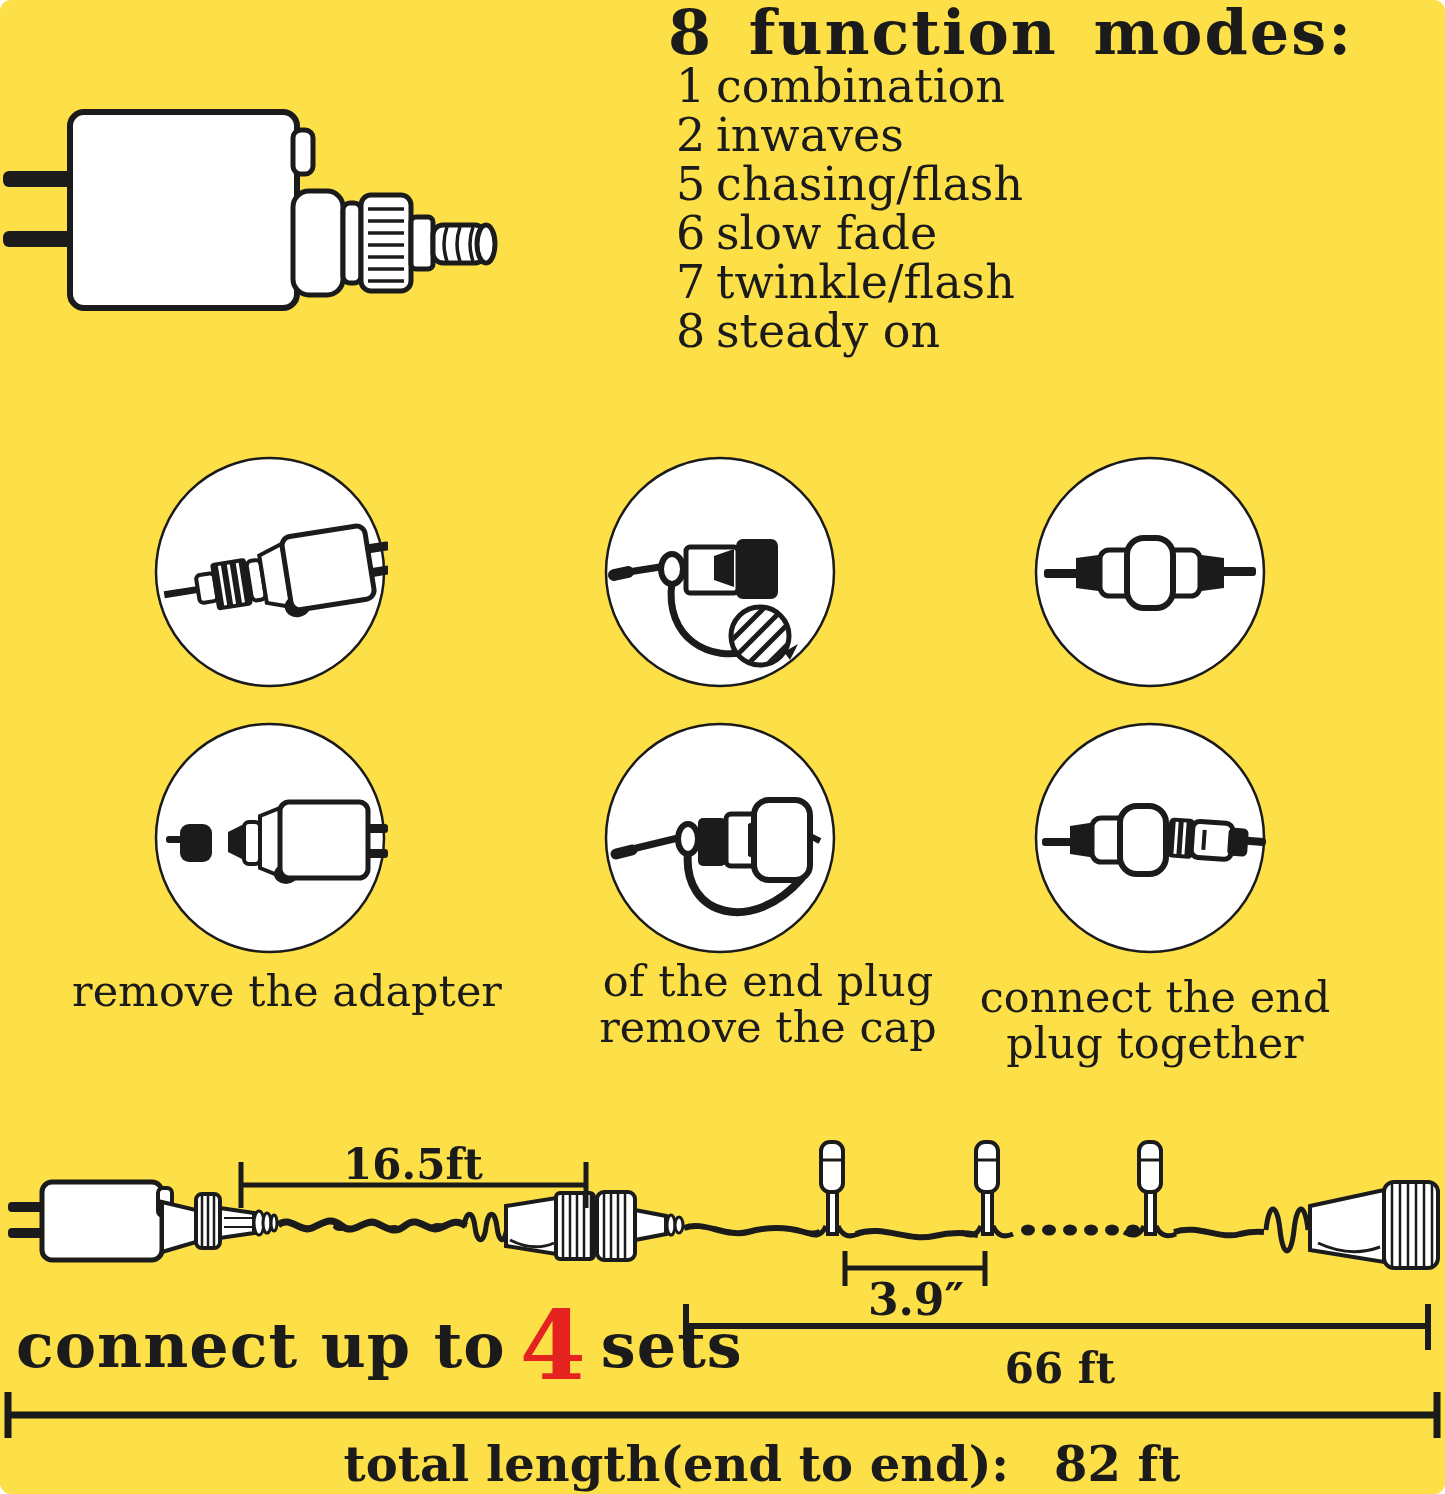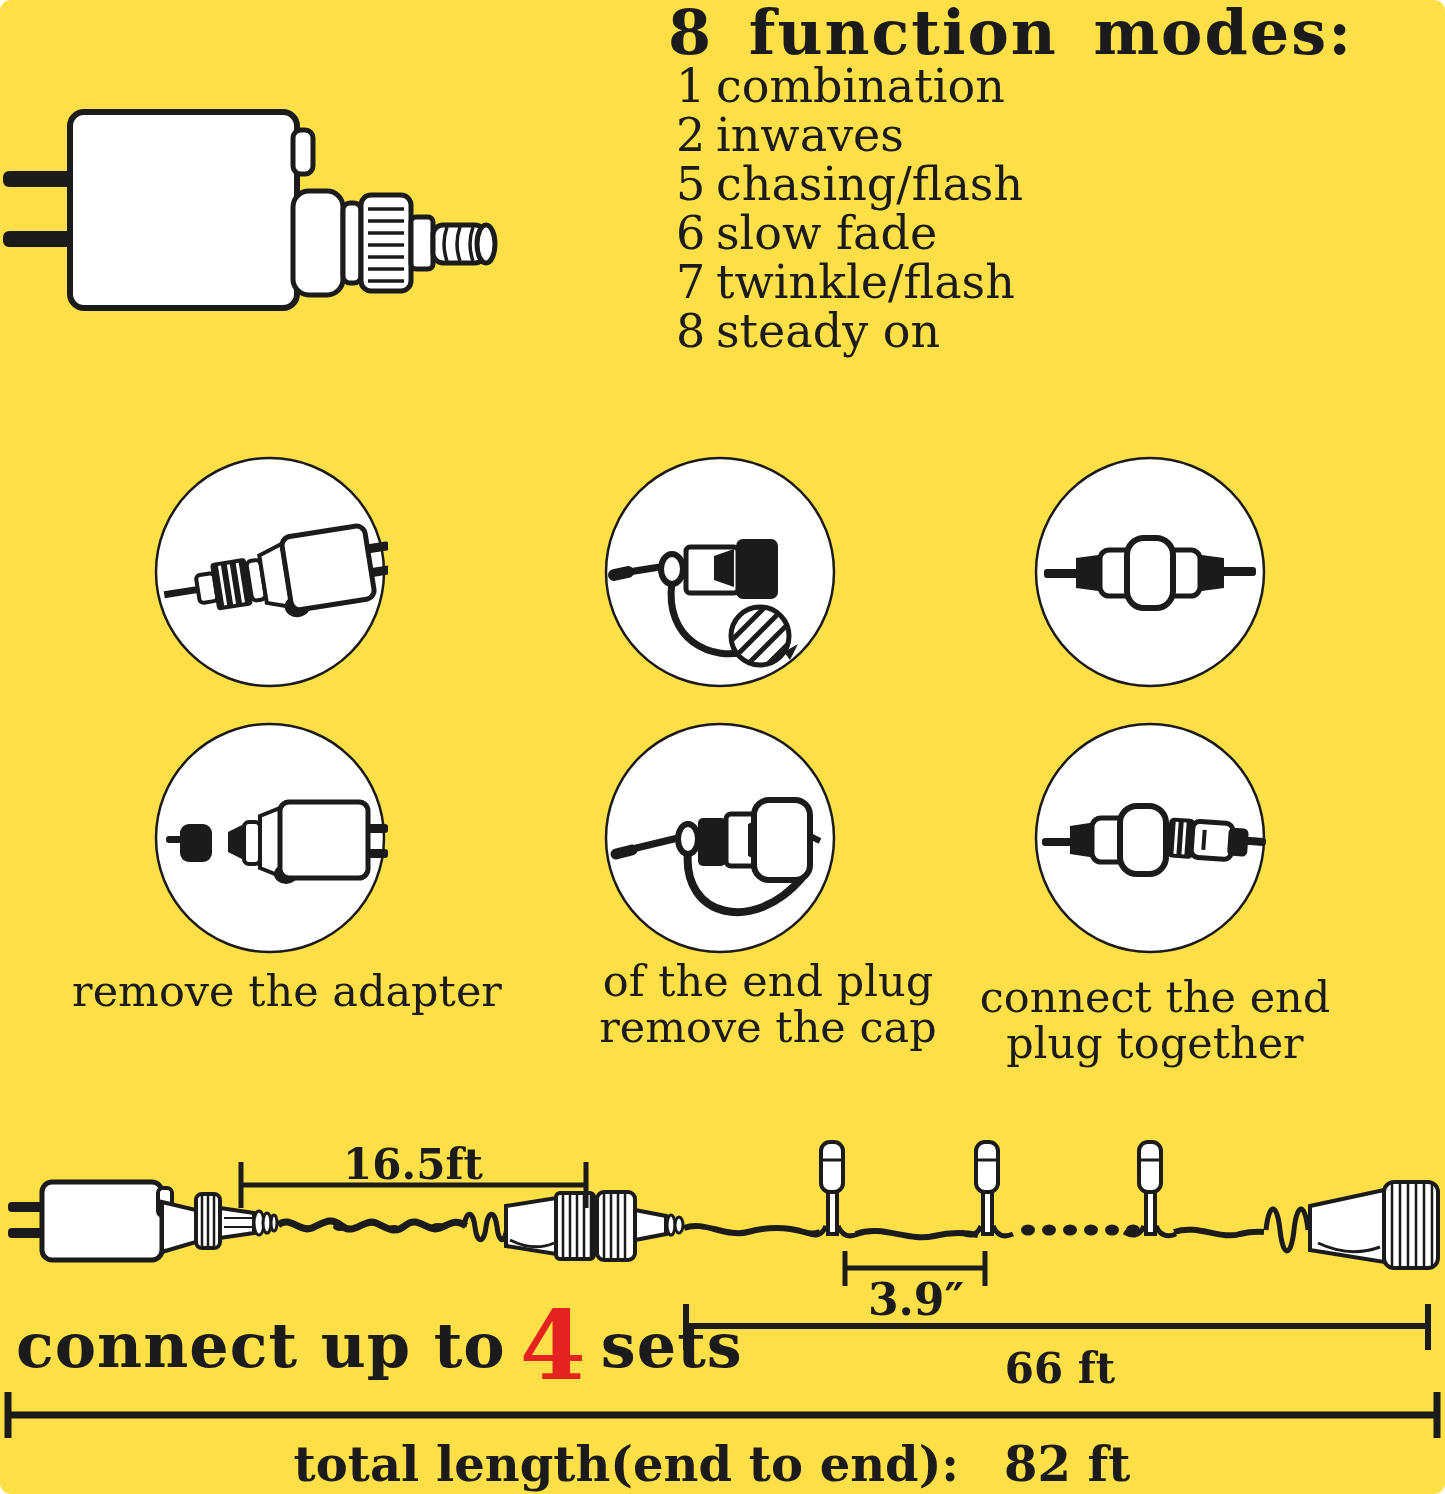--- a/index.html
+++ b/index.html
@@ -12,21 +12,21 @@
   .modes-list{left:676px;top:62px;font-size:46px;line-height:49px;}
   .mode-line{white-space:nowrap;}
   .mode-num{display:inline-block;min-width:40px;}
   
   .circ{position:absolute;width:236px;height:236px;}
   .cap{position:absolute;text-align:center;font-size:43px;line-height:46px;white-space:nowrap;}
   
   .dim{position:absolute;font-weight:bold;white-space:nowrap;}
   .connect-row{left:16px;top:1298px;display:flex;align-items:center;font-weight:bold;font-size:62px;letter-spacing:1px;}
   .big4{font-size:95px;color:#e42320;margin:0 14px;line-height:1;}
-  .total-row{left:712px;top:1436px;display:flex;align-items:flex-start;gap:45px;font-weight:bold;font-size:48px;white-space:nowrap;}
+  .total-row{left:762px;top:1436px;display:flex;align-items:flex-start;gap:45px;font-weight:bold;font-size:48px;white-space:nowrap;}
   
   svg{display:block;}
   .s{fill:#ffffff;stroke:#1b1b1b;}
   .f{fill:#1b1b1b;stroke:none;}
   .ln{stroke:#1b1b1b;fill:none;}
 </style>
 </head>
 <body>
 
 <div class="poster">

